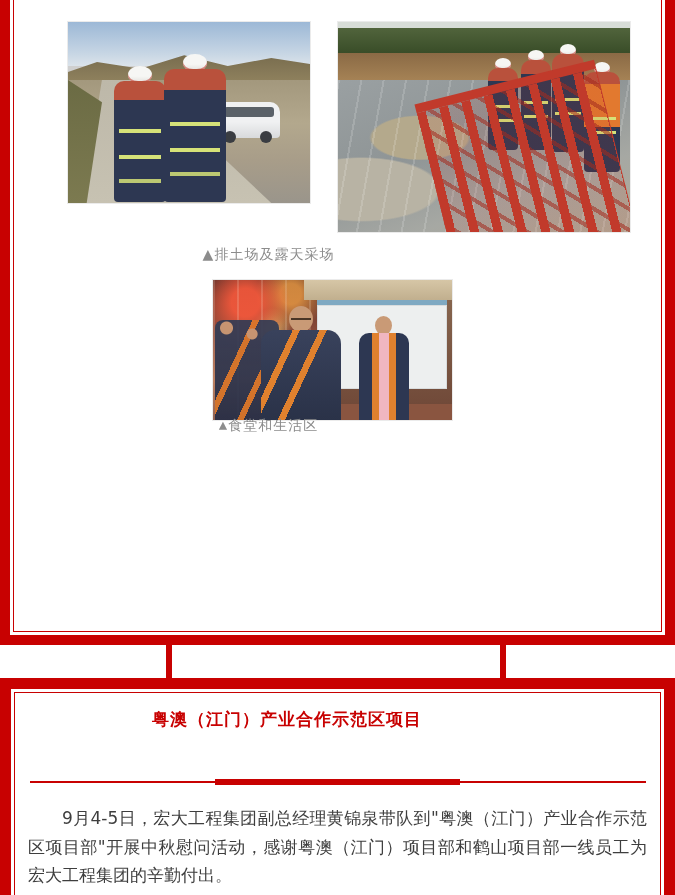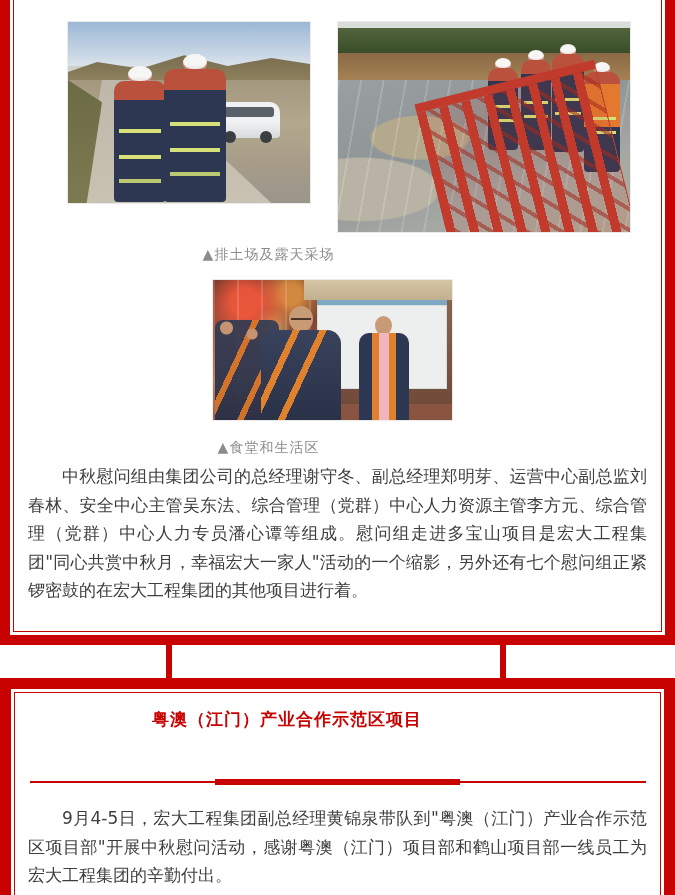--- a/index.html
+++ b/index.html
@@ -95,21 +95,21 @@
     linear-gradient(90deg,#2d3752 0 26%,#e0812e 26% 40%,#f0b6c0 40% 60%,#e0812e 60% 74%,#2d3752 74%);}
   .pc-crowd{left:2px;top:40px;width:64px;height:100px;background:
     radial-gradient(circle at 18% 8%,#c99a76 0 6px,transparent 7px),
     radial-gradient(circle at 58% 14%,#c99a76 0 5px,transparent 6px),
     linear-gradient(115deg,transparent 0 34%,#d8762a 34% 40%,transparent 40% 62%,#d8762a 62% 68%,transparent 68%),
     linear-gradient(180deg,#333c55 15%,#283048);border-radius:8px 8px 0 0;opacity:.92;}
 
   
   .caption{position:absolute;left:0;width:537px;text-align:center;font-size:14px;color:var(--gray);letter-spacing:1px;}
   .caption-1{top:246px;}
-  .caption-2{top:439px;}
+  .caption-2{top:417px;font-family:Liberation Mono, monospace;}
   .body-par{position:absolute;left:28px;width:619px;margin:0;font-size:17px;line-height:28.5px;color:var(--text);
     text-align:justify;text-indent:2em;}
   .par-1{top:462px;}
   .par-2{top:804px;}
   .section-title{position:absolute;top:705px;left:0;width:574px;margin:0;text-align:center;
     font-size:17px;font-weight:bold;color:var(--red);line-height:28.5px;letter-spacing:1px;}
   .title-line{display:block;}
   .divider-thin{position:absolute;top:781px;left:30px;width:616px;height:2px;background:var(--red);}
   .divider-thick{position:absolute;top:779px;left:215px;width:245px;height:6px;background:var(--red);}
 </style>
@@ -181,21 +181,20 @@
     <div class="layer pc-floor"></div>
     <div class="layer pc-crowd"></div>
     <div class="pc-head pc-man1-head"></div>
     <div class="layer pc-man1-body"></div>
     <div class="pc-head pc-man2-head"></div>
     <div class="layer pc-man2-body"></div>
   </div>
 
   <div class="caption caption-2">▲食堂和生活区</div>
 
-  <p class="body-par par-1">中秋慰问组由集团公司的总经理谢守冬、副总经理郑明芽、运营中心副总监刘春林、安全中心主管吴东法、综合管理（党群）中心人力资源主管李方元、综合管理（党群）中心人力专员潘心谭等组成。慰问组走进多宝山项目是宏大工程集团"同心共赏中秋月，幸福宏大一家人"活动的一个缩影，另外还有七个慰问组正紧锣密鼓的在宏大工程集团的其他项目进行着。</p>
 
   <h2 class="section-title">
     <span class="title-line">粤澳（江门）产业合作示范区项目</span>
   </h2>
   <div class="divider-thin"></div>
   <div class="divider-thick"></div>
 
   <p class="body-par par-2">9月4-5日，宏大工程集团副总经理黄锦泉带队到"粤澳（江门）产业合作示范区项目部"开展中秋慰问活动，感谢粤澳（江门）项目部和鹤山项目部一线员工为宏大工程集团的辛勤付出。</p>
 
 </div>

